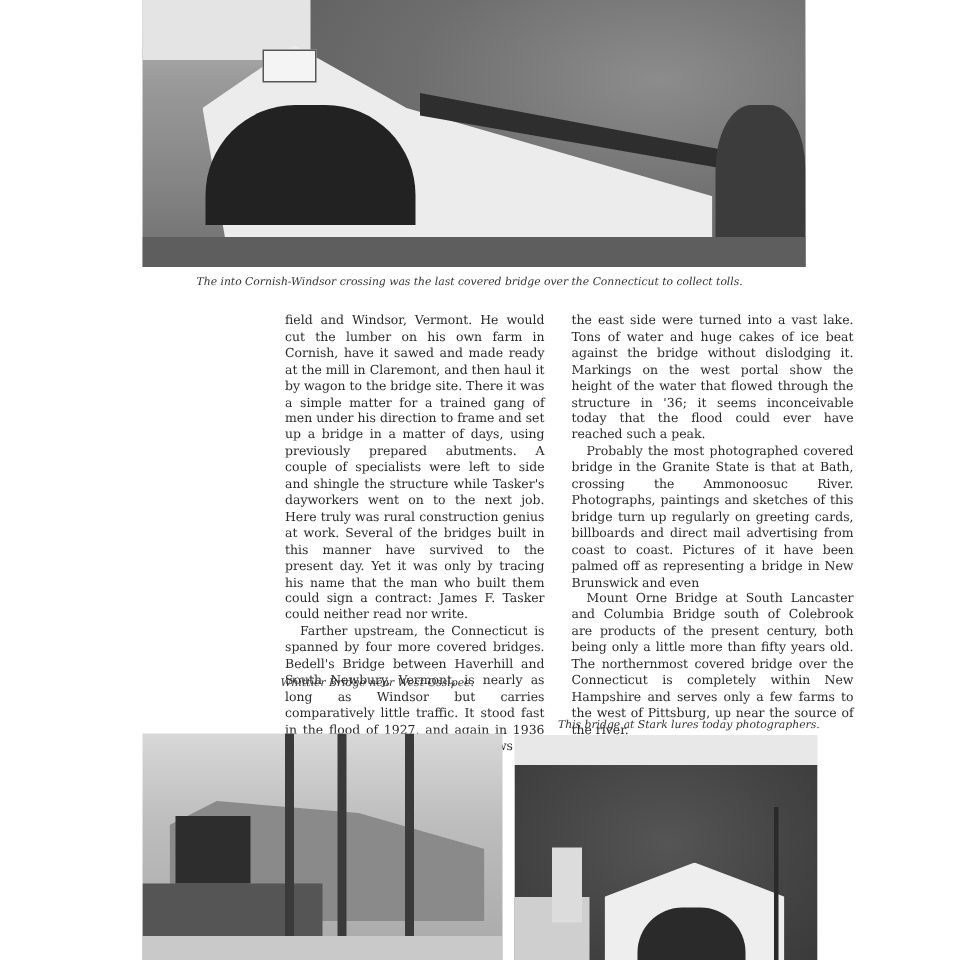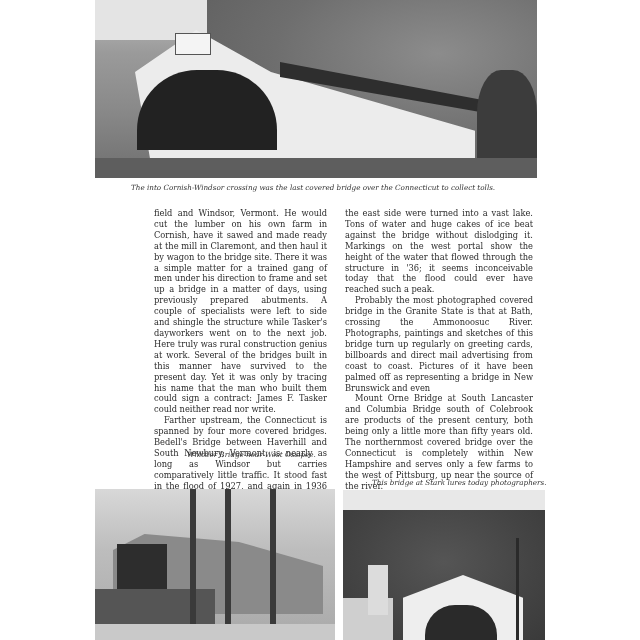--- a/index.html
+++ b/index.html
@@ -8,21 +8,21 @@
   .top-photo { left:95px; top:0; width:442px; height:178px; background:linear-gradient(180deg,#bdbdbd 0%,#9a9a9a 30%,#8a8a8a 60%,#6f6f6f 100%); }
   .hill { position:absolute; right:0; top:0; width:330px; height:178px; background:radial-gradient(ellipse at 70% 30%,#8c8c8c 0%,#6e6e6e 50%,#5a5a5a 100%); }
   .sky { position:absolute; left:0; top:0; width:220px; height:40px; background:#e4e4e4; }
   .bridge-body { position:absolute; left:40px; top:30px; width:340px; height:140px; background:#ececec; clip-path:polygon(0 30%, 18% 0, 40% 30%, 100% 72%, 100% 100%, 5% 100%); }
   .bridge-roof { position:absolute; left:185px; top:62px; width:200px; height:50px; background:#2e2e2e; clip-path:polygon(0 0, 100% 75%, 100% 100%, 0 30%); }
   .bridge-opening { position:absolute; left:42px; top:70px; width:140px; height:80px; background:#222; border-radius:60px 60px 0 0; }
   .sign { position:absolute; left:80px; top:33px; width:34px; height:20px; background:#f4f4f4; border:1px solid #555; }
   .ground { position:absolute; left:0; bottom:0; width:442px; height:20px; background:#5e5e5e; }
   .tree-r { position:absolute; right:0; top:70px; width:60px; height:108px; background:#3c3c3c; border-radius:40% 40% 0 0; }
   .caption { position:absolute; font-style:italic; font-size:7.2px; color:#333; white-space:nowrap; }
-  .col { position:absolute; font-size:8.3px; line-height:10.9px; text-align:justify; color:#2b2b2b; }
+  .col { position:absolute; font-size:8.3px; line-height:10.9px; text-align:justify; color:#2b2b2b;margin-left:36px; }
   .col p { margin:0; }
   .col p.indent { text-indent:10px; }
   .bl-photo { left:95px; top:489px; width:240px; height:151px; background:linear-gradient(180deg,#d8d8d8 0%,#bdbdbd 40%,#a9a9a9 100%); }
   .bl-bridge { position:absolute; left:18px; top:45px; width:210px; height:80px; background:#8a8a8a; clip-path:polygon(0 20%, 15% 0, 60% 10%, 100% 40%, 100% 100%, 0 100%); }
   .bl-dark { position:absolute; left:22px; top:55px; width:50px; height:45px; background:#2d2d2d; }
   .bl-wall { position:absolute; left:0; top:100px; width:120px; height:35px; background:#555; }
   .bl-trunk { position:absolute; top:0; width:6px; height:151px; background:#3a3a3a; }
   .bl-ground { position:absolute; left:0; bottom:0; width:240px; height:16px; background:#c9c9c9; }
   .br-photo { left:343px; top:490px; width:202px; height:150px; background:#e8e8e8; }
   .br-hill { position:absolute; left:0; top:20px; width:202px; height:130px; background:radial-gradient(ellipse at 50% 40%,#555 0%,#444 60%,#3a3a3a 100%); }

